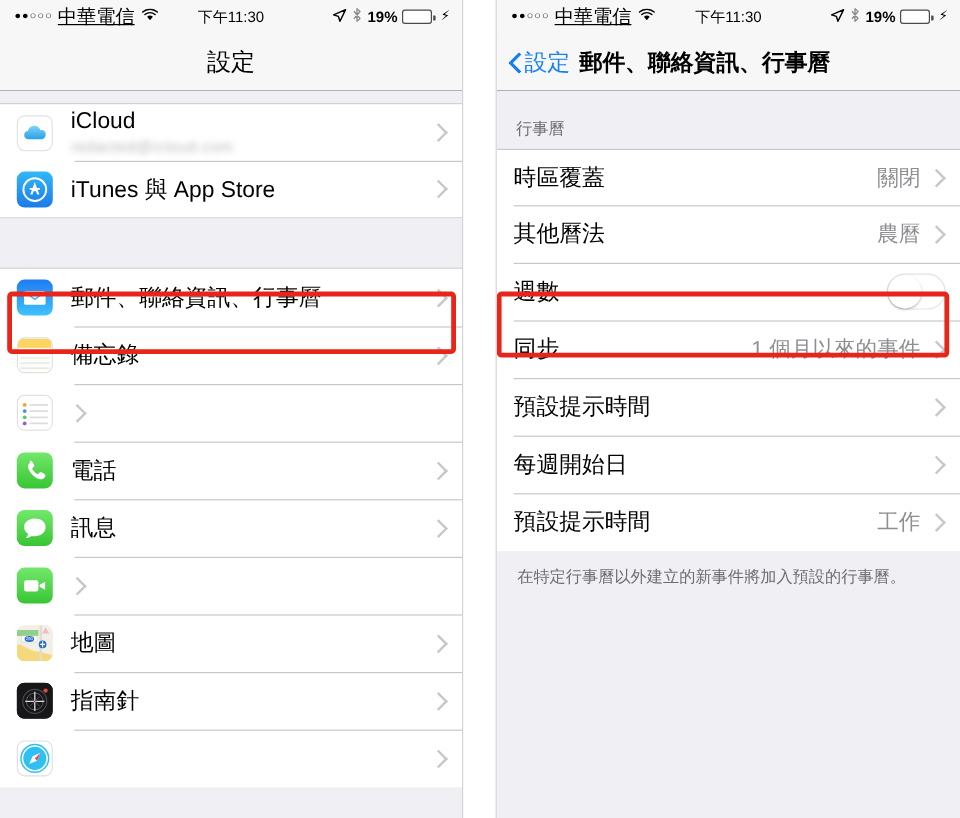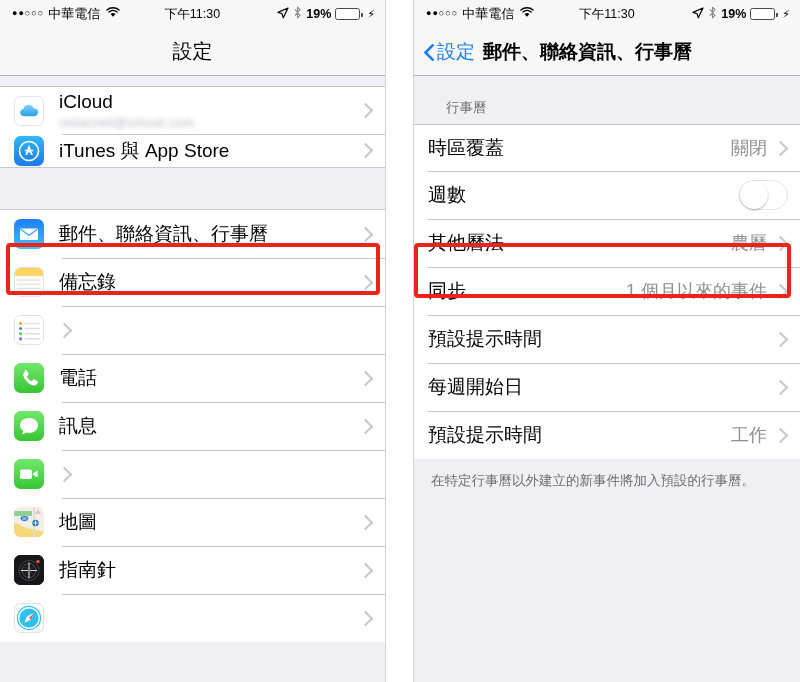--- a/index.html
+++ b/index.html
@@ -40,21 +40,21 @@
     background: #f7f7f7;
     display: flex;
     align-items: center;
     font-size: 12.5px;
     color: #000;
     padding: 0 10px 0 12px;
     box-sizing: border-box;
   }
   .sb-left { display: flex; align-items: center; gap: 4px; }
   .sb-dots { letter-spacing: 1px; font-size: 9px; line-height: 1; position: relative; top: -1px; }
-  .sb-carrier { font-size: 13px; }
+  .sb-carrier { font-size: 16px; text-decoration: underline; }
   .sb-wifi { margin-left: 2px; }
   .sb-center {
     position: absolute;
     left: 0; right: 0;
     text-align: center;
     font-size: 12.5px;
     font-weight: normal;
     pointer-events: none;
   }
   .sb-right {
@@ -151,21 +151,21 @@
     overflow: hidden;
   }
   .gap { background: #efeff4; }
   .group { background: #ffffff; border-top: 1px solid #c8c7cc; border-bottom: 1px solid #c8c7cc; }
   .group.noborder-bottom { border-bottom: none; }
 
   .group-header {
     background: #efeff4;
     display: flex;
     align-items: flex-end;
-    padding: 0 0 7px 32px;
+    padding: 0 0 7px 16px;
     color: #6d6d72;
     font-size: 13.5px;
     box-sizing: border-box;
   }
 
   
   .row {
     position: relative;
     display: flex;
     align-items: center;
@@ -344,21 +344,21 @@
                 <path d="M9.5 20.5c-2.3 0-4-1.7-4-3.8 0-2 1.5-3.6 3.5-3.8.5-2.6 2.8-4.6 5.6-4.6 2.6 0 4.8 1.7 5.5 4 .3-.1.6-.1.9-.1 2.1 0 3.8 1.7 3.8 3.8s-1.7 4.5-3.8 4.5H9.5z" fill="url(#icl)"></path>
               </svg>
           </span>
           <span class="row-text-col">
             <span class="row-label">iCloud</span>
             <span class="row-sub">redacted@icloud.com</span>
           </span>
           <span class="chev"></span>
         </div>
 
-        <div class="row ins-left-icon" style="height:33px">
+        <div class="row ins-left-icon" style="height:47px">
           <span class="appicon ic-appstore">
             <svg viewBox="0 0 30 30">
                 <circle cx="15" cy="15" r="9.5" fill="none" stroke="#fff" stroke-width="1.6"></circle>
                 <path d="M15 8.6 11.2 19h1.9l.9-2.6h2l.9 2.6h1.9L15 8.6zm-.5 6.2.5-1.6.5 1.6h-1z" fill="#fff"></path>
                 <path d="M10.8 14.4h8.4" stroke="#fff" stroke-width="1.5"></path>
               </svg>
           </span>
           <span class="row-label">iTunes 與 App Store</span>
           <span class="chev"></span>
         </div>
@@ -545,32 +545,32 @@
 
       <div class="group noborder-bottom">
 
         <div class="row" style="height:46px">
           <span class="row-label">時區覆蓋</span>
           <span class="row-value">關閉</span>
           <span class="chev"></span>
         </div>
 
         <div class="row" style="height:48px">
+          <span class="row-label">其他曆法</span>
+          <span class="row-value">農曆</span>
+          <span class="chev"></span>
+        </div>
+
+        <div class="row" style="height:48px">
           <span class="row-label">週數</span>
           <span class="toggle off">
               <span class="knob"></span>
             </span>
         </div>
 
-        <div class="row" style="height:48px">
-          <span class="row-label">其他曆法</span>
-          <span class="row-value">農曆</span>
-          <span class="chev"></span>
-        </div>
-
 
         <div class="row" style="height:48px">
           <span class="row-label">同步</span>
           <span class="row-value">1 個月以來的事件</span>
           <span class="chev"></span>
         </div>
 
         <div class="row" style="height:48px">
           <span class="row-label">預設提示時間</span>
           <span class="chev"></span>

